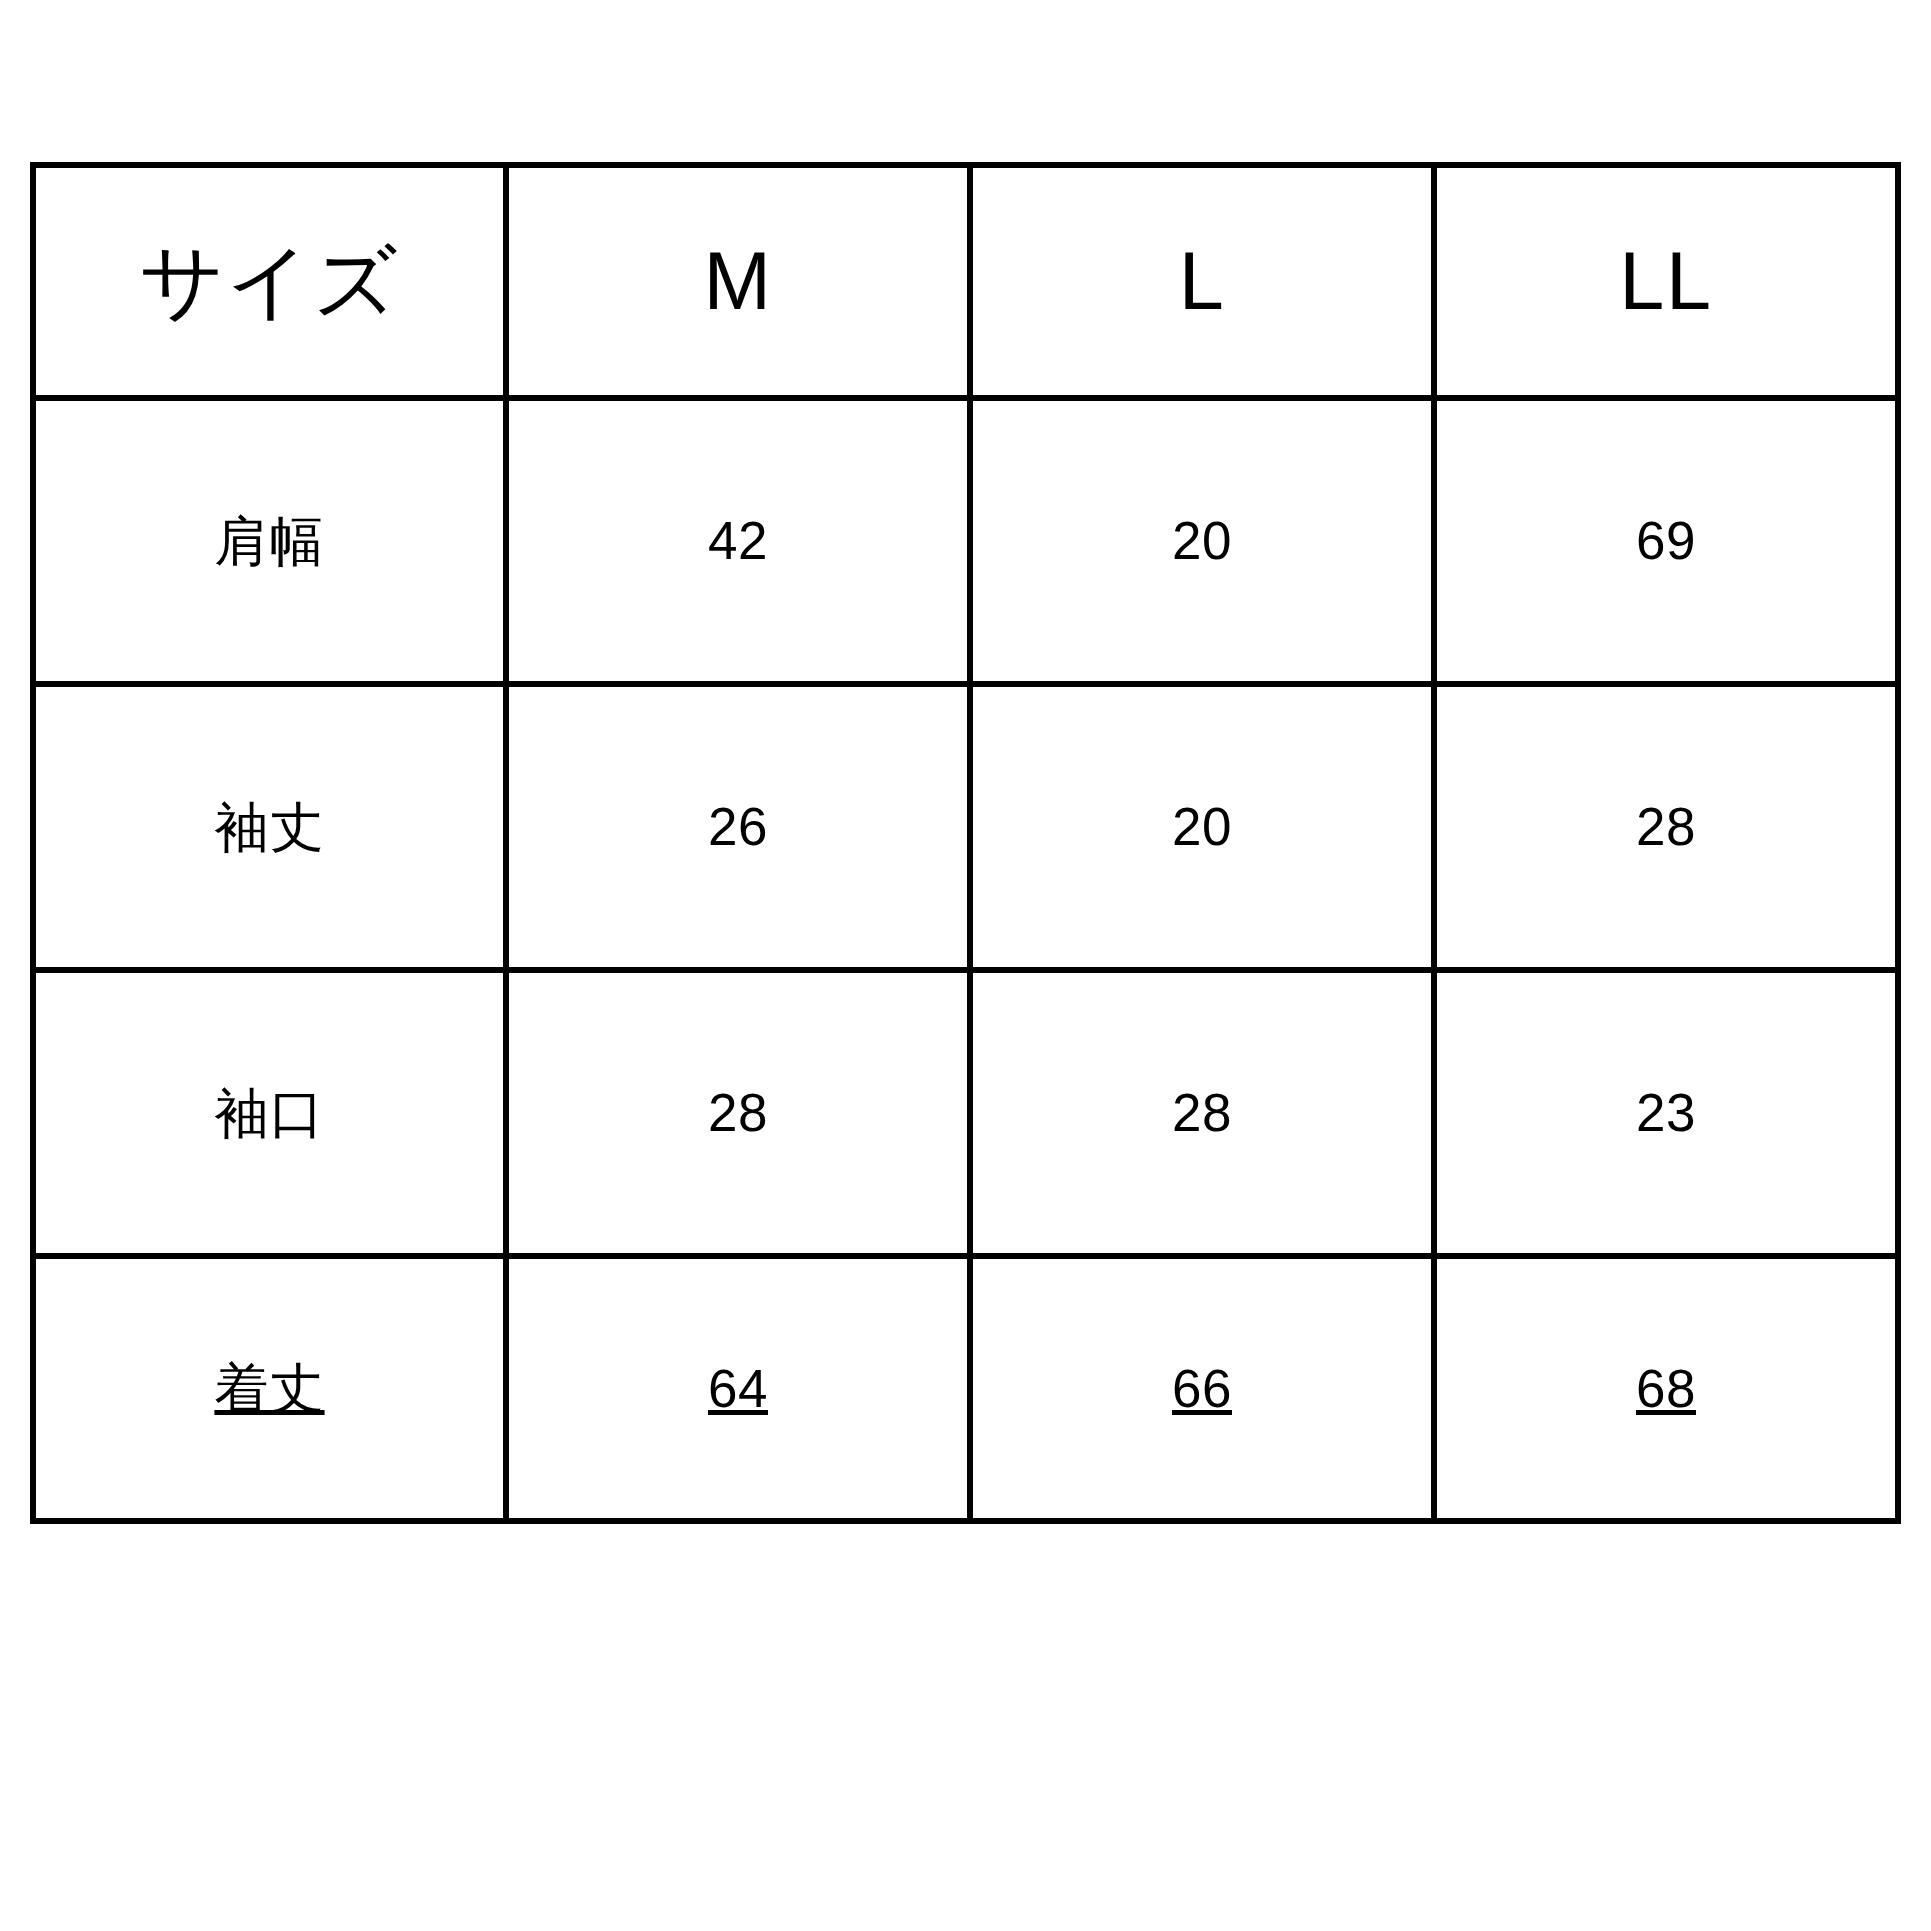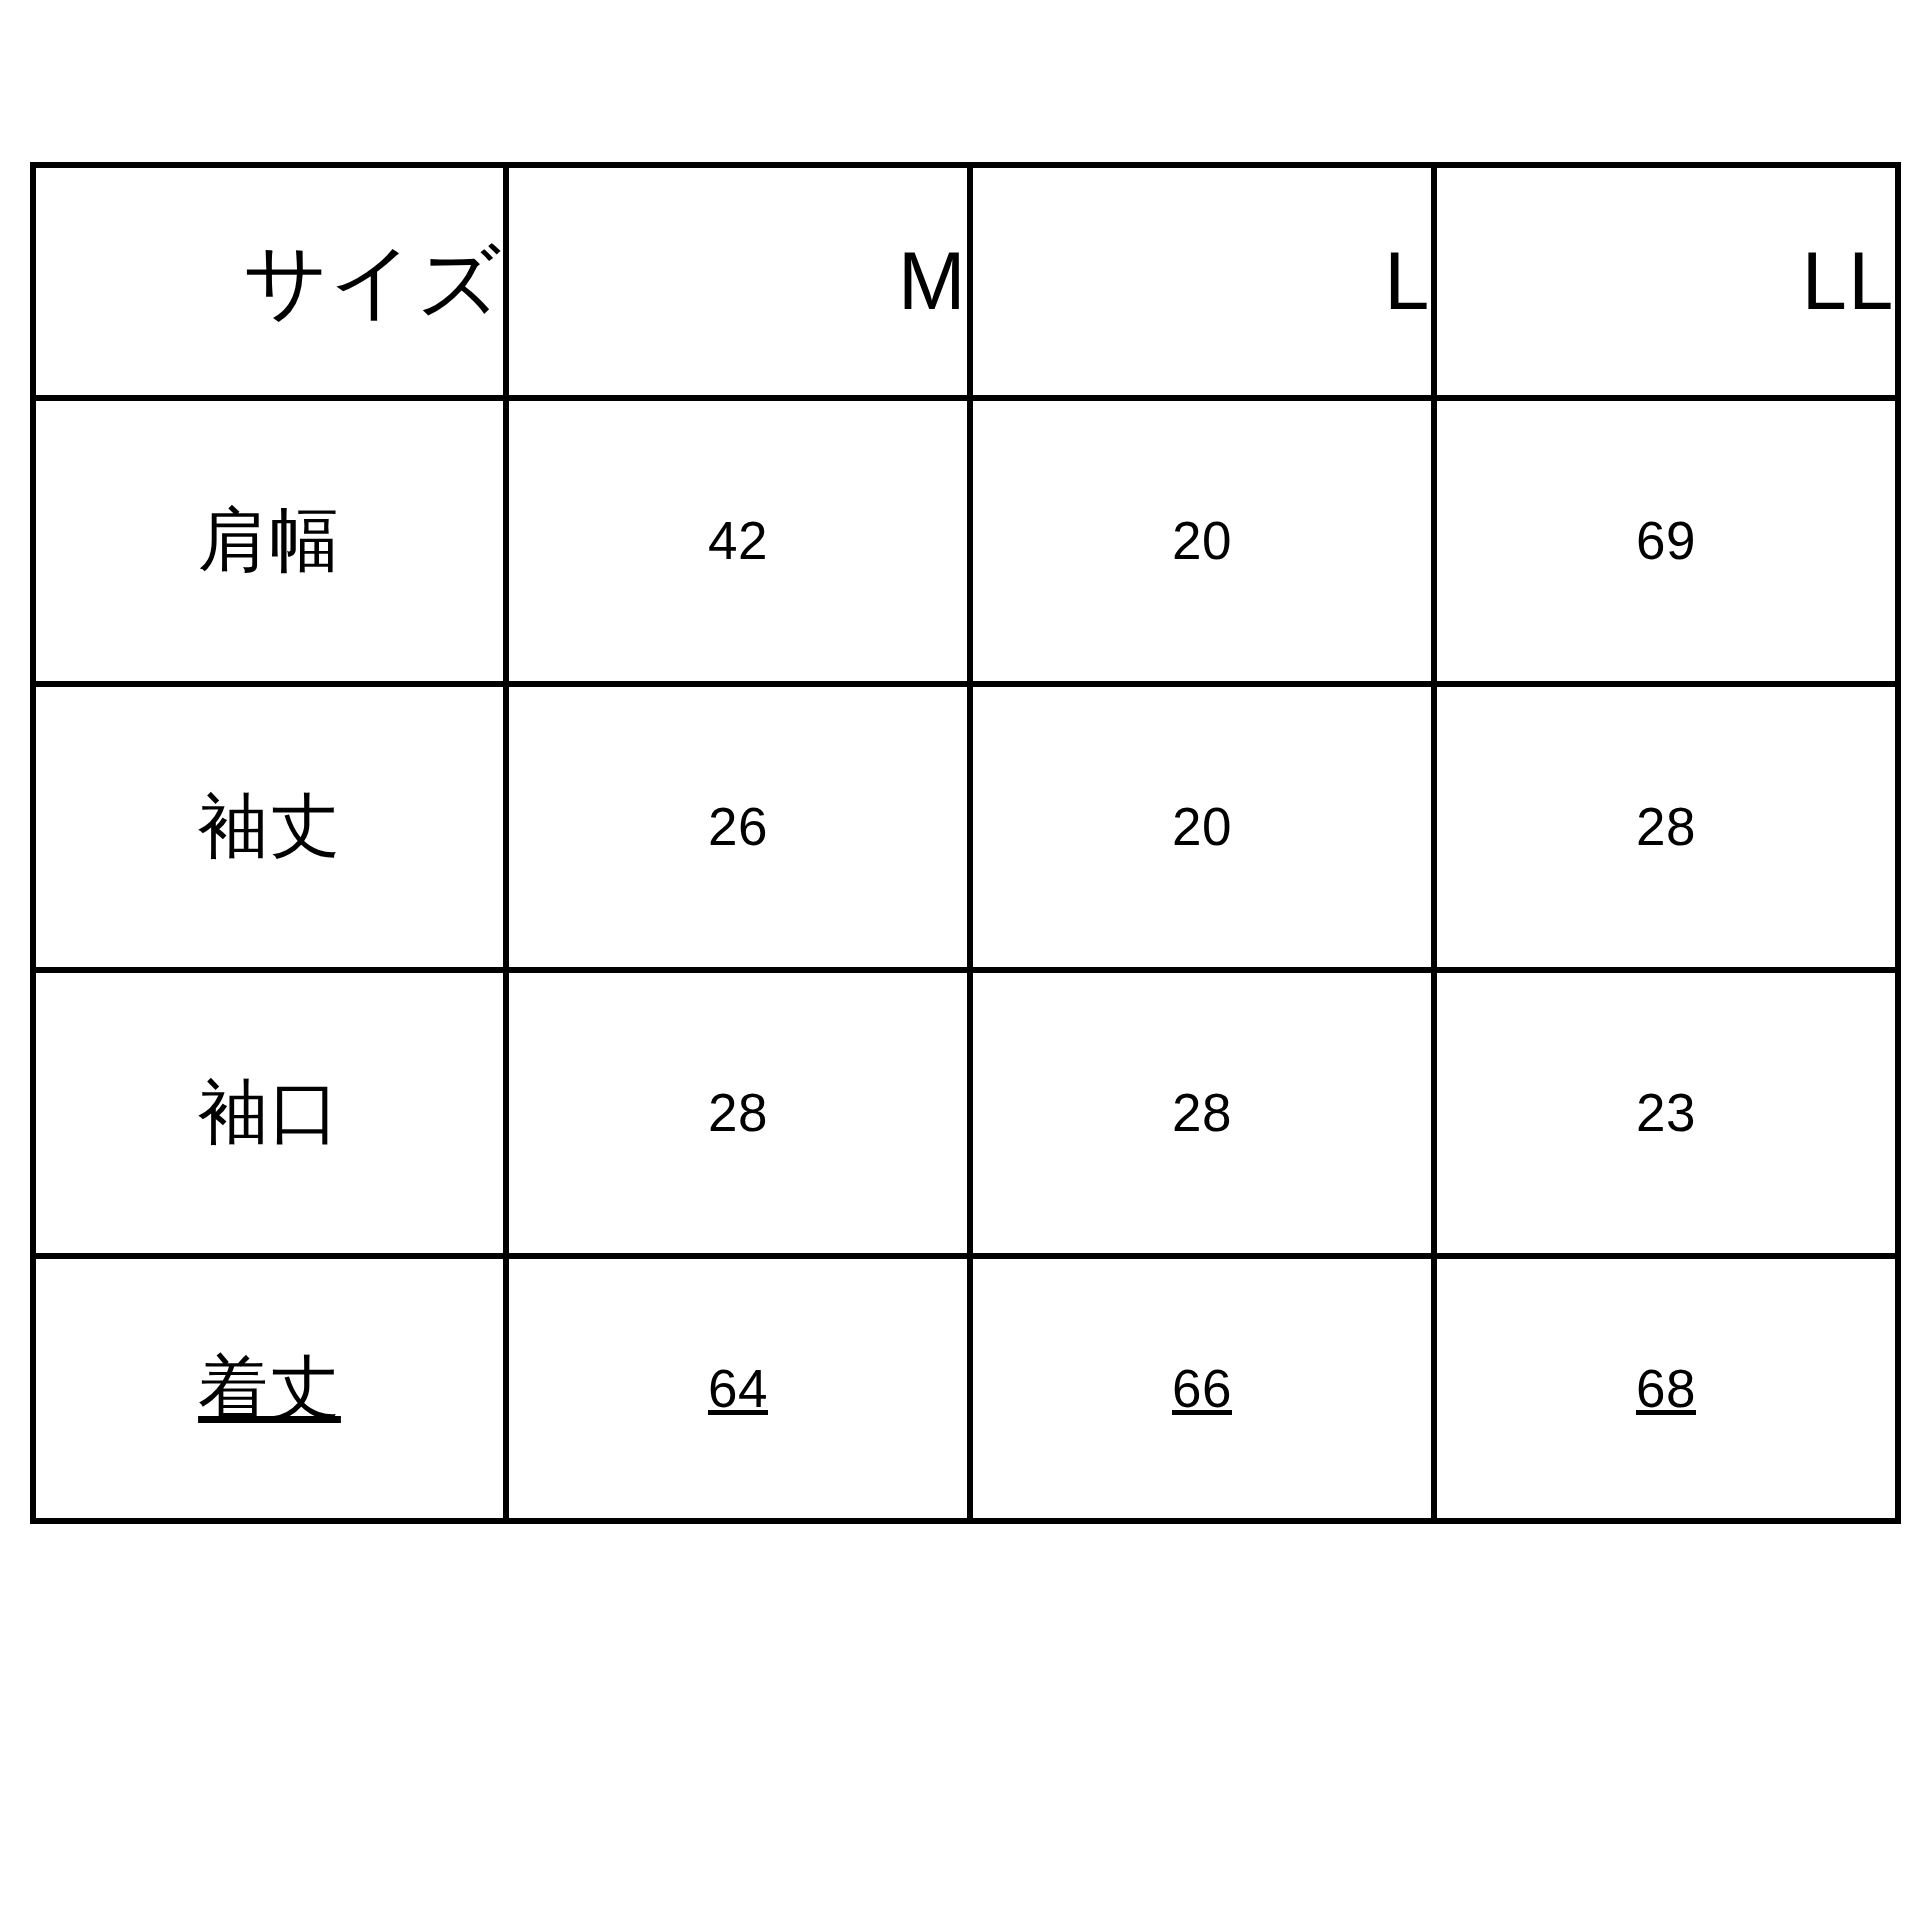--- a/index.html
+++ b/index.html
@@ -39,26 +39,26 @@
   table.size-table col.val-col { width: 464px; }
 
   table.size-table td {
     border: 6.8px solid #000000;
     text-align: center;
     vertical-align: middle;
     line-height: 1.05;
     padding: 0;
   }
   
-  tr.r-head td { height: 227px; text-align: right; }
+  tr.r-head td { height: 227px; }
   tr.r-body td { height: 280px; }
   tr.r-last td { height: 259px; text-decoration: underline; }
 
   .jp {
-    font-size: 70px;
+    font-size: 54px;
     letter-spacing: 0.02em;
   }
   .hdr-jp {
     font-size: 83px;
     letter-spacing: 0.02em;
   }
   .hdr-lat {
     font-size: 81px;
     letter-spacing: 0.02em;
   }

